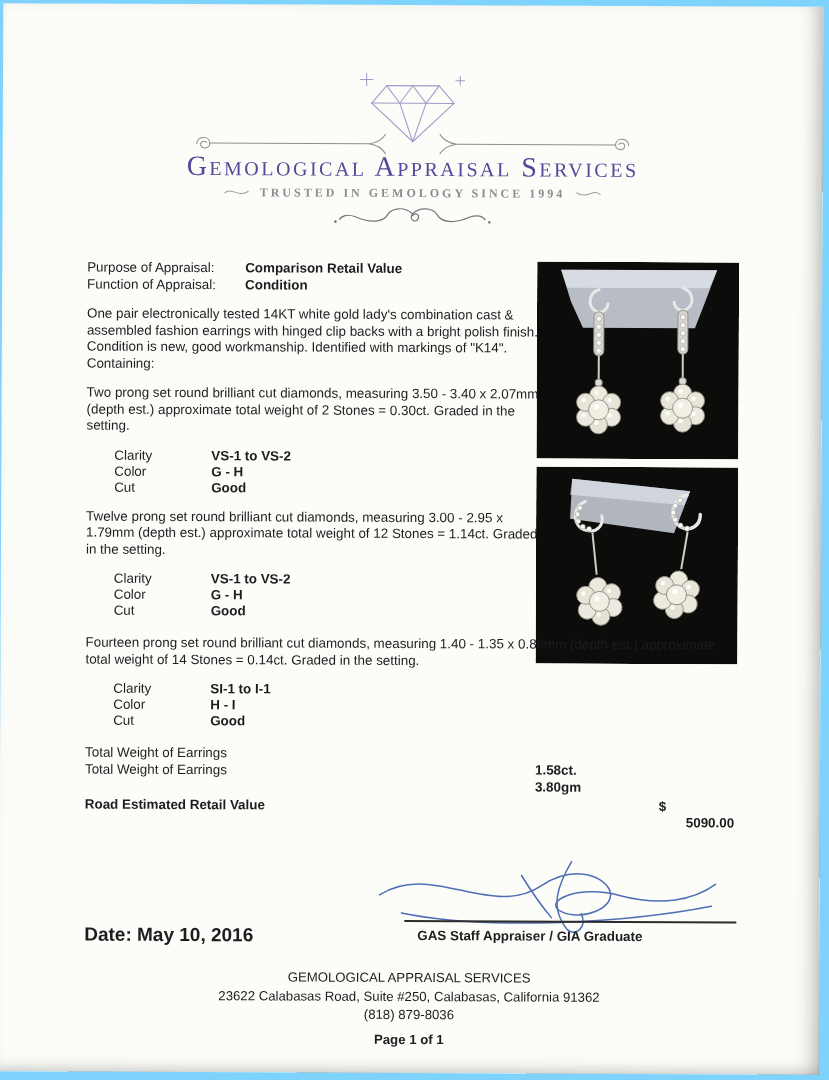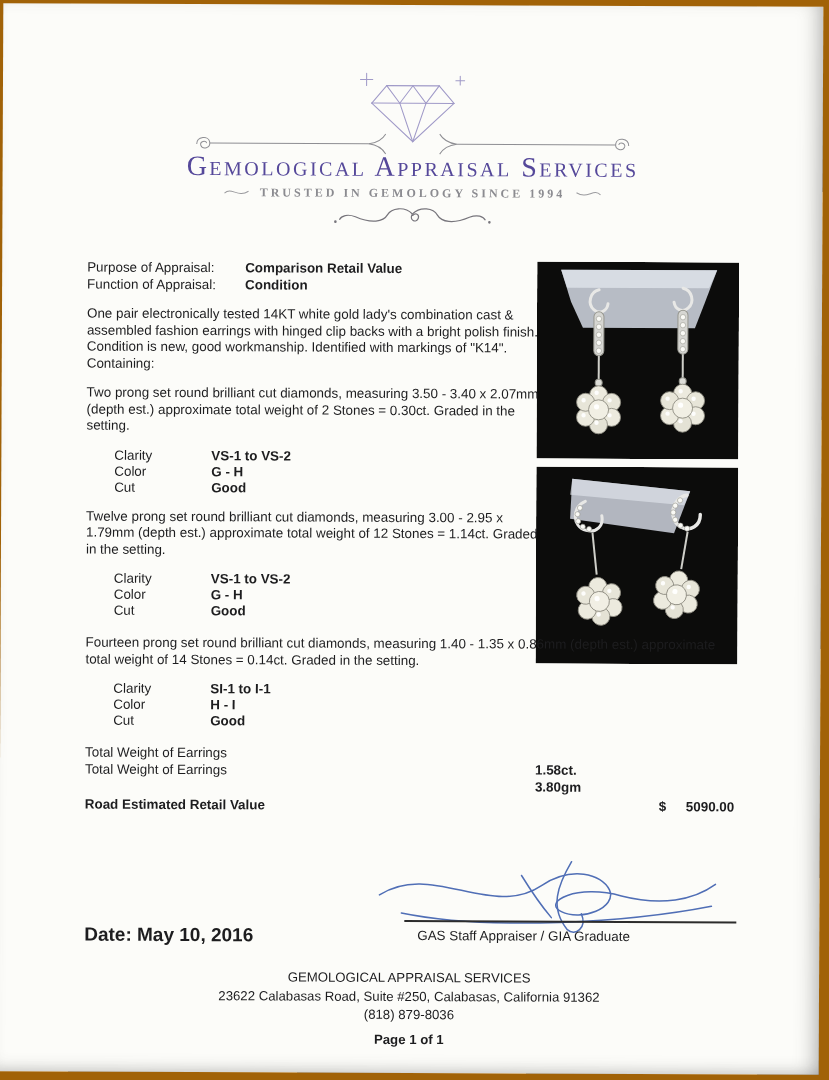--- a/index.html
+++ b/index.html
@@ -1,19 +1,19 @@
 <!DOCTYPE html>
 <html><head>
 <meta charset="utf-8">
 <style>
   * { margin:0; padding:0; box-sizing:border-box; }
   html,body { width:829px; height:1080px; overflow:hidden; background:#0d0d0c; }
   body { font-family:"Liberation Sans","DejaVu Sans",sans-serif; color:#1d1d1f; }
 
-  .scan { position:relative; width:829px; height:1080px; background:#a16207; overflow:hidden; }
+  .scan { position:relative; width:829px; height:1080px; background:#7dd3fc; overflow:hidden; }
   .page {
     position:absolute; left:1px; top:5px; width:820px; height:1068px;
     background:#fcfcf9; transform:rotate(.25deg); transform-origin:50% 50%;
     box-shadow: inset -16px 0 20px -12px rgba(70,70,70,.40),
                 inset 0 -12px 16px -10px rgba(70,70,70,.28);
   }
 
   
   .header { position:absolute; top:58px; left:0; right:0; text-align:center; }
   .logo { display:block; margin:0 auto -16px auto; }
@@ -39,33 +39,33 @@
   .para.wide { width:652px; margin-top:16px; }
   .grade-table { margin-top:13px; padding-left:28px; }
   .grade-row { display:flex; line-height:16px; }
   .grade-label { width:97px; }
   .grade-value { font-weight:bold;text-align:center; }
   .totals { margin-top:16px; }
   .tot-row { position:relative; line-height:16.5px; }
   .tot-value { position:absolute; left:402px; top:16px; font-weight:bold;margin-left:48px; }
   .retail { position:relative; margin-top:18px; font-weight:bold; line-height:17px; }
   .retail .cur { position:absolute; left:574px; top:0; }
-  .retail .amt { position:absolute; left:601px; top:0; }
+  .retail .amt { position:absolute; left:601px; top:16px; }
 
   
   .photo { position:absolute; width:202px; height:197px; overflow:hidden; }
   .photo1 { left:535px; top:256px; }
   .photo2 { left:535px; top:461px; }
   .photo svg { display:block; }
 
   
   .signature-svg { position:absolute; left:372px; top:850px; }
   .sig-line { position:absolute; left:405px; top:915px; width:332px; height:1.5px; background:#2c2c2c; }
   .date-line { position:absolute; left:85px; top:920px; font-size:19px; font-weight:bold; }
-  .signer-line { position:absolute; left:418px; top:923px; font-size:13.4px; font-weight:normal; }
+  .signer-line { position:absolute; left:418px; top:923px; font-size:13.4px; font-weight:bold; }
 
   
   .footer { position:absolute; left:0; right:0; top:964px; text-align:center; font-size:13.2px; line-height:18.5px; }
   .footer .page-num { font-weight:bold; margin-top:6px; }
 </style>
 </head>
 <body>
 
 <div class="scan">
   <div class="page">

